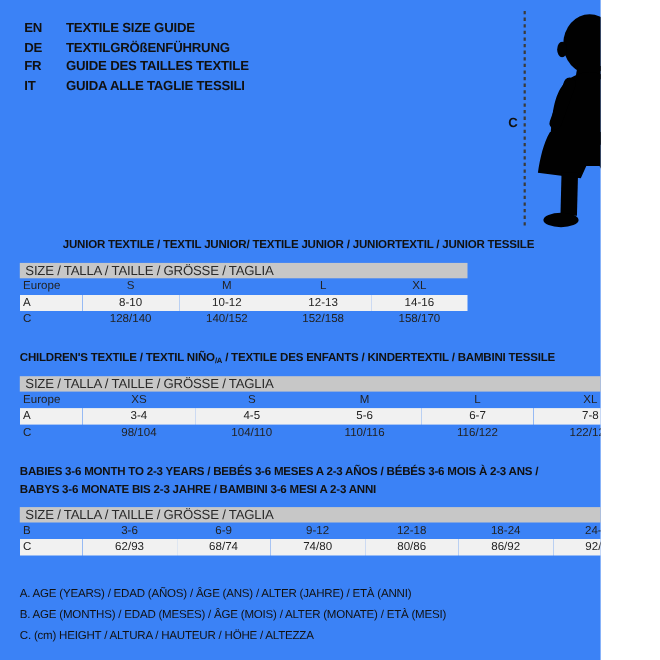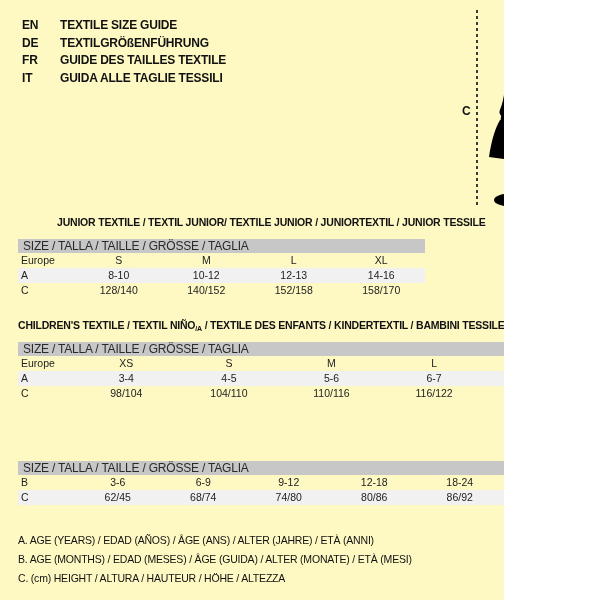--- a/index.html
+++ b/index.html
@@ -5,21 +5,21 @@
   :root{
     --header-bg:#c7c7c7;
     --alt-row-bg:#f1f1f1;
     --text:#222222;
     --title:#111111;
   }
   *{box-sizing:border-box;margin:0;padding:0;}
   html,body{background:#ffffff;}
   body{font-family:"Liberation Sans", sans-serif;}
   .canvas{
-    position:relative;width:504px;height:600px;background:#fef9c3;overflow:hidden;
+    position:relative;width:546px;height:600px;background:#3b82f6;overflow:hidden;
   }
   
   .lang-list{position:absolute;left:22px;top:17px;}
   .lang-row{display:flex;line-height:17.5px;font-weight:bold;font-size:12px;color:#111;letter-spacing:-0.2px;}
   .lang-code{width:38px;flex:0 0 38px;}
   .lang-label{white-space:nowrap;}
   
   .figure-svg{position:absolute;left:450px;top:5px;width:150px;height:210px;}
   .c-label{position:absolute;left:462px;top:104px;font-size:12px;font-weight:bold;color:#111;}
   
@@ -154,20 +154,24 @@
             <td>98/104</td>
             <td>104/110</td>
             <td>110/116</td>
             <td>116/122</td>
             <td>122/128</td>
           </tr>
         </tbody>
       </table>
   </div>
 
+  <div class="tbl-title" style="top:422px;">
+      <div><span>BABIES 3-6 MONTH TO 2-3 YEARS / BEBÉS 3-6 MESES A 2-3 AÑOS / BÉBÉS 3-6 MOIS À 2-3 ANS /</span></div>
+      <div><span>BABYS 3-6 MONATE BIS 2-3 JAHRE / BAMBINI 3-6 MESI A 2-3 ANNI</span></div>
+    </div>
   <div class="tbl-wrap" style="top:461px;width:570px;">
     <div class="tbl-header">SIZE / TALLA / TAILLE / GRÖSSE / TAGLIA</div>
     <table>
         <colgroup>
           <col style="width: 57px;">
           <col>
           <col>
           <col>
           <col>
           <col>
@@ -178,30 +182,30 @@
             <td>B</td>
             <td>3-6</td>
             <td>6-9</td>
             <td>9-12</td>
             <td>12-18</td>
             <td>18-24</td>
             <td>24-36</td>
           </tr>
           <tr>
             <td>C</td>
-            <td>62/45</td>
+            <td>62/93</td>
             <td>68/74</td>
             <td>74/80</td>
             <td>80/86</td>
             <td>86/92</td>
             <td>92/98</td>
           </tr>
         </tbody>
       </table>
   </div>
 
   <div class="legend" id="legend">
       <div class="legend-line">A. AGE (YEARS) / EDAD (AÑOS) / ÂGE (ANS) / ALTER (JAHRE) / ETÀ (ANNI)</div>
-      <div class="legend-line">B. AGE (MONTHS) / EDAD (MESES) / ÂGE (GUIDA) / ALTER (MONATE) / ETÀ (MESI)</div>
+      <div class="legend-line">B. AGE (MONTHS) / EDAD (MESES) / ÂGE (MOIS) / ALTER (MONATE) / ETÀ (MESI)</div>
       <div class="legend-line">C. (cm) HEIGHT / ALTURA / HAUTEUR / HÖHE / ALTEZZA</div>
     </div>
 
 </div>
 
 </body></html>

